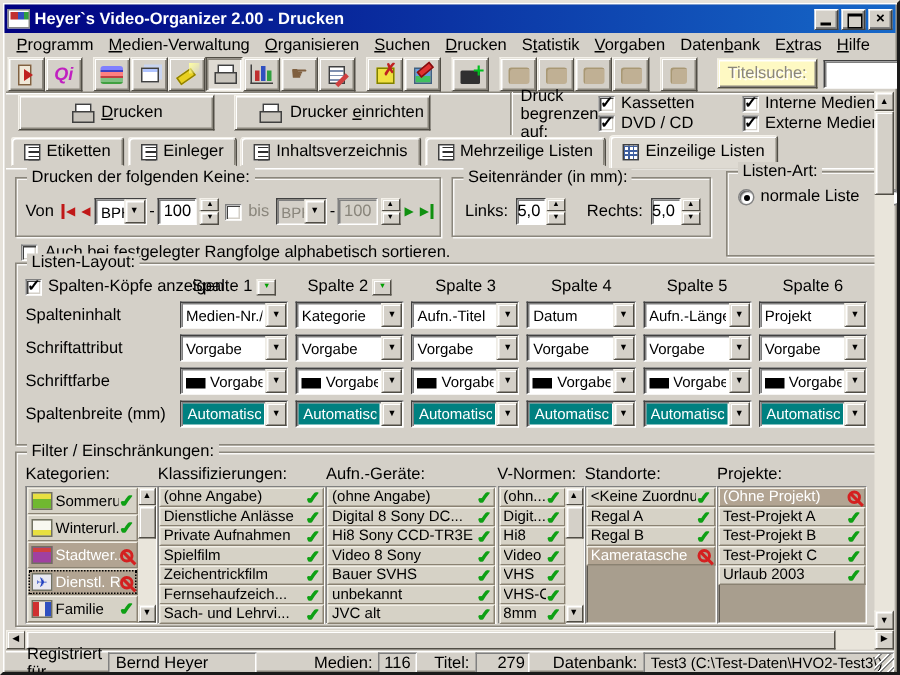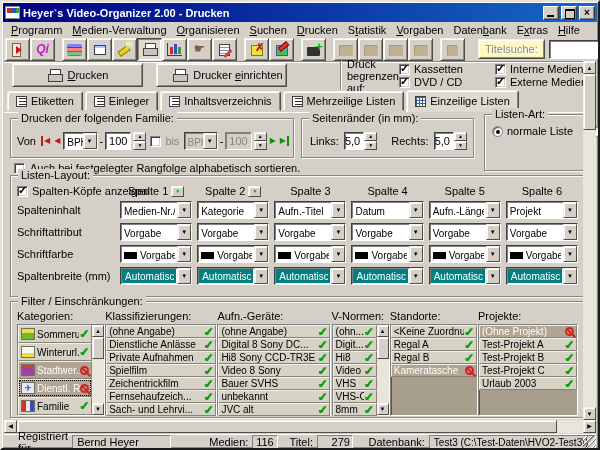--- a/index.html
+++ b/index.html
@@ -300,21 +300,21 @@
       </div>
       <div class="tab active">
         <span class="tabicon grid"></span>
         <span>Einzeilige Listen</span>
       </div>
     </div>
 
   <div class="panel">
 
     <div class="group g-media">
-      <span class="glabel">Drucken der folgenden Familie:</span>
+      <span class="glabel">Drucken der folgenden Keine:</span>
       <div class="mr-row">
         <span style="margin-right:3px;">Von</span>
         <span class="navi red bar-l">◀</span>
         <span class="navi red">◀</span>
         <span class="combo" style="width:52px;">
           <span class="combo-txt">BPH</span>
           <span class="combo-btn">▼</span>
         </span>
         <span>-</span>
         <span class="field">100</span>

